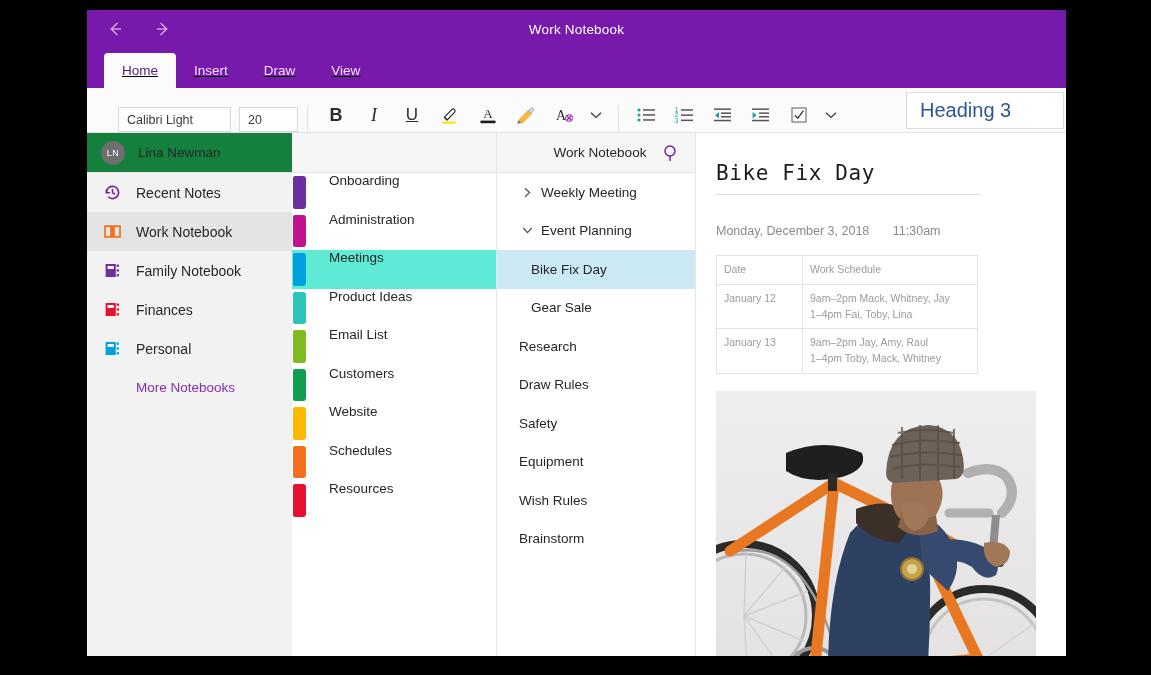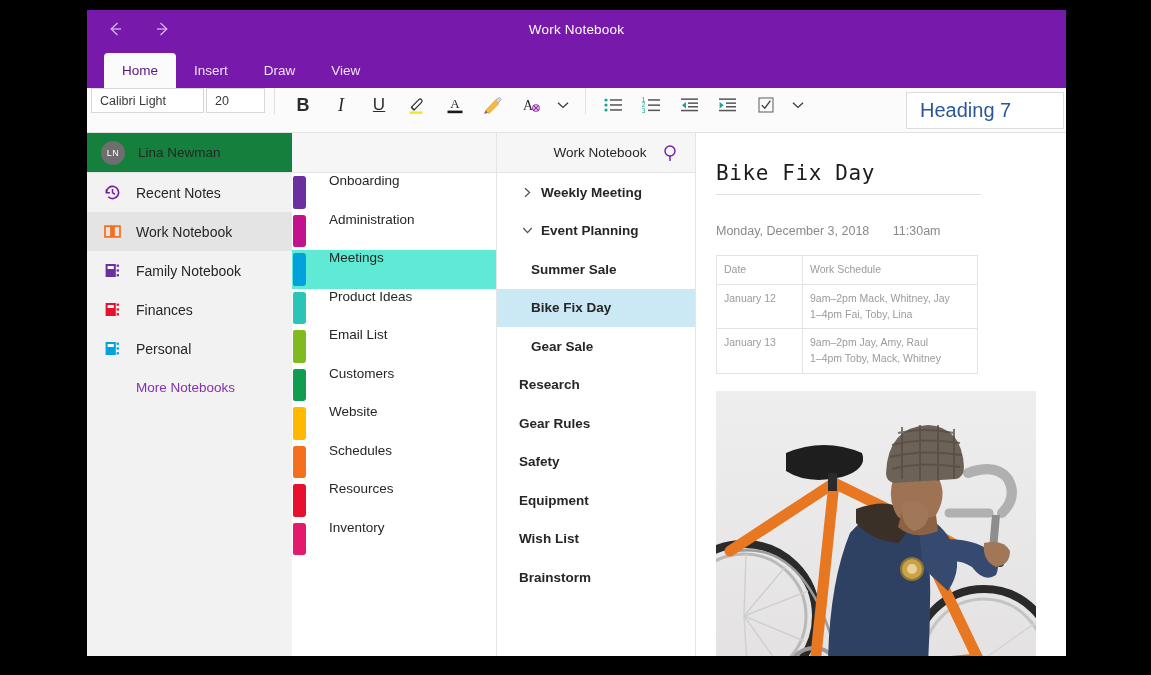--- a/index.html
+++ b/index.html
@@ -24,42 +24,42 @@
   }
   .nav-arrows svg{ display:block; }
   .win-title{
     position:absolute; left:0; right:0; top:12px; text-align:center;
     color:#fff; font-size:13.5px; letter-spacing:.2px;
   }
 
   
   .tabstrip{
     position:relative; height:35px; background:#7719AA; width:100%;
-    display:flex; align-items:flex-end; padding-left:17px;
+    display:flex; align-items:flex-end; padding-left:17px;text-decoration:underline;
   }
   .tab{
     height:35px; padding:0 18px; display:flex; align-items:center;
     color:#f0e2f7; font-size:13.5px; cursor:pointer; position:relative;
   }
   .tab.active{
     background:#fbfbfb; color:#5a1380; border-radius:4px 4px 0 0;
   }
 
   
   .ribbon{
-    height:45px; background:#fbfbfb; display:flex; align-items:flex-start;
-    padding-left:4px; border-bottom:1px solid #e2e2e2; position:relative;
+    height:45px; background:#fbfbfb; display:flex; align-items:flex-end;
+    padding-left:31px; border-bottom:1px solid #e2e2e2; position:relative;
   }
   .fontbox, .sizebox{
     height:25px; border:1px solid #d7d7d7; background:#fff;
     display:flex; align-items:center; padding:0 8px; font-size:12.5px;
     color:#3a3a3a; cursor:text;
   }
   .fontbox{ width:113px; }
-  .sizebox{ width:59px; margin-left:2px; }
+  .sizebox{ width:59px; margin-left:8px; }
   .rib-sep{ width:1px; height:26px; background:#e0e0e0; margin:0 9px; }
   .ic{
     width:38px; height:34px; display:flex; align-items:center;
     justify-content:center; cursor:pointer; color:#2b2b2b;
     font-size:17px;
   }
   .ic.bold{ font-weight:bold; font-size:18px; }
   .ic.ital{ font-style:italic; font-family:"Liberation Serif", serif; font-size:18px; }
   .ic.undl{ text-decoration:underline; font-size:17px; }
   .chev{ width:26px; height:34px; display:flex; align-items:center; justify-content:center; cursor:pointer; }
@@ -120,21 +120,21 @@
   .pagehead{
     height:40px; background:#f6f6f6; border-bottom:1px solid #e4e4e4;
     display:flex; align-items:center; justify-content:space-between;
     padding:0 14px 0 20px;
   }
   .pagehead .ttl{ font-size:13.5px; color:#262626; flex:1; text-align:center;
                   padding-left:22px; }
   .srch{ width:20px; height:20px; cursor:pointer; }
   .pgitem{
     height:38.5px; display:flex; align-items:center; font-size:13.5px;
-    color:#262626; cursor:pointer; padding-left:22px;font-weight:bold;
+    color:#262626; cursor:pointer; padding-left:22px;
   }
   .pgitem.sel{ background:#cbe8f5; }
   .pgitem.lvl1{ padding-left:34px; }
   .pgchev{ width:16px; display:inline-flex; align-items:center;
            justify-content:center; margin-right:6px; color:#4d4d4d; }
 
   
   .canvas{ flex:1; background:#fff; position:relative; padding:28px 0 0 20px;
            overflow:hidden; }
   .note-title{
@@ -274,21 +274,21 @@
         <rect x="4" y="3" width="14" height="14" fill="none" stroke="#6a6a6a" stroke-width="1.1"></rect>
         <path d="M6.8 10.2 L9.8 13.2 L15.4 5.6" fill="none" stroke="#3a3a3a" stroke-width="1.3"></path>
       </svg>
     </div>
     <div class="chev">
       <svg width="12" height="8" viewBox="0 0 12 8">
           <path d="M1 1.8 L6 6.4 L11 1.8" fill="none" stroke="#3a3a3a" stroke-width="1.3"></path>
         </svg>
     </div>
 
-    <div class="stylebox">Heading 7</div>
+    <div class="stylebox">Heading 3</div>
   </div>
 
   <div class="body">
 
     <div class="navcol">
       <div class="userrow">
         <div class="avatar">LN</div>
         <div class="username">Lina Newman</div>
       </div>
 
@@ -389,24 +389,20 @@
           <span>Website</span>
         </div>
         <div class="secitem">
           <span class="sectab" style="background:#F4701F"></span>
           <span>Schedules</span>
         </div>
         <div class="secitem">
           <span class="sectab" style="background:#E8112D"></span>
           <span>Resources</span>
         </div>
-        <div class="secitem">
-          <span class="sectab" style="background:#E31B6D"></span>
-          <span>Inventory</span>
-        </div>
 
       </div>
     </div>
 
     <div class="pagecol">
       <div class="pagehead">
         <div class="ttl">Work Notebook</div>
         <div class="srch">
           <svg width="20" height="20" viewBox="0 0 20 20">
             <circle cx="9" cy="8" r="5" fill="none" stroke="#7719AA" stroke-width="1.4"></circle>
@@ -426,43 +422,40 @@
 
       <div class="pgitem">
         <span class="pgchev">
           <svg width="11" height="9" viewBox="0 0 11 9">
               <path d="M1.3 2 L5.5 6.6 L9.7 2" fill="none" stroke="#4d4d4d" stroke-width="1.2"></path>
             </svg>
         </span>
         <span>Event Planning</span>
       </div>
 
-      <div class="pgitem lvl1">
-        <span>Summer Sale</span>
-      </div>
       <div class="pgitem lvl1 sel">
         <span>Bike Fix Day</span>
       </div>
       <div class="pgitem lvl1">
         <span>Gear Sale</span>
       </div>
       <div class="pgitem">
         <span>Research</span>
       </div>
       <div class="pgitem">
-        <span>Gear Rules</span>
+        <span>Draw Rules</span>
       </div>
       <div class="pgitem">
         <span>Safety</span>
       </div>
       <div class="pgitem">
         <span>Equipment</span>
       </div>
       <div class="pgitem">
-        <span>Wish List</span>
+        <span>Wish Rules</span>
       </div>
       <div class="pgitem">
         <span>Brainstorm</span>
       </div>
     </div>
 
     <div class="canvas">
       <div class="note-title">Bike Fix Day</div>
       <div class="title-rule"></div>
       <div class="note-meta">

